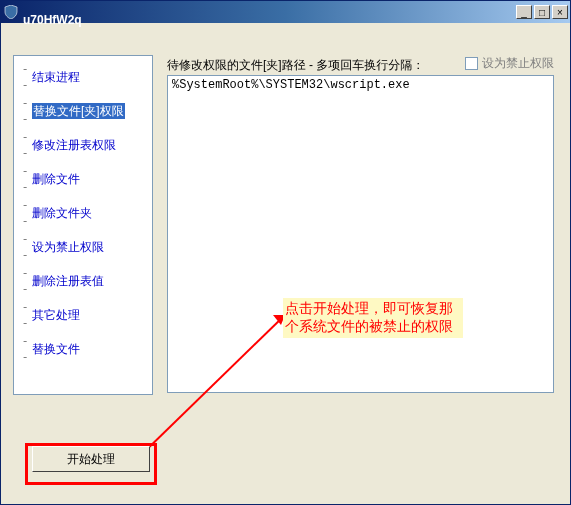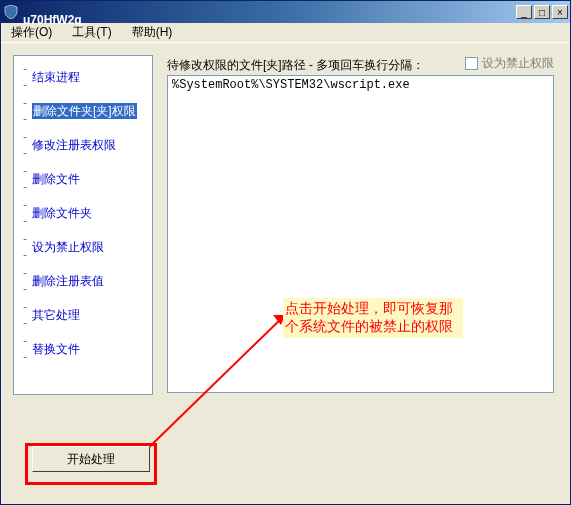--- a/index.html
+++ b/index.html
@@ -48,36 +48,31 @@
         </svg>
     </span>
     <span class="title-text">u70HfW2q</span>
     <div class="win-btns">
       <div class="win-btn">_</div>
       <div class="win-btn">□</div>
       <div class="win-btn">×</div>
     </div>
   </div>
 
-  <div class="menubar">
-    <span class="menu-item">操作(O)</span>
-    <span class="menu-item">工具(T)</span>
-    <span class="menu-item">帮助(H)</span>
-  </div>
 
   <div class="content">
 
     <div class="tree-panel">
       <div class="tree-item">
           <span class="tree-dash">--</span>
           <span class="lbl">结束进程</span>
         </div>
       <div class="tree-item selected">
           <span class="tree-dash">--</span>
-          <span class="lbl">删除文件夹[夹]权限</span>
+          <span class="lbl">替换文件[夹]权限</span>
         </div>
       <div class="tree-item">
           <span class="tree-dash">--</span>
           <span class="lbl">修改注册表权限</span>
         </div>
       <div class="tree-item">
           <span class="tree-dash">--</span>
           <span class="lbl">删除文件</span>
         </div>
       <div class="tree-item">

